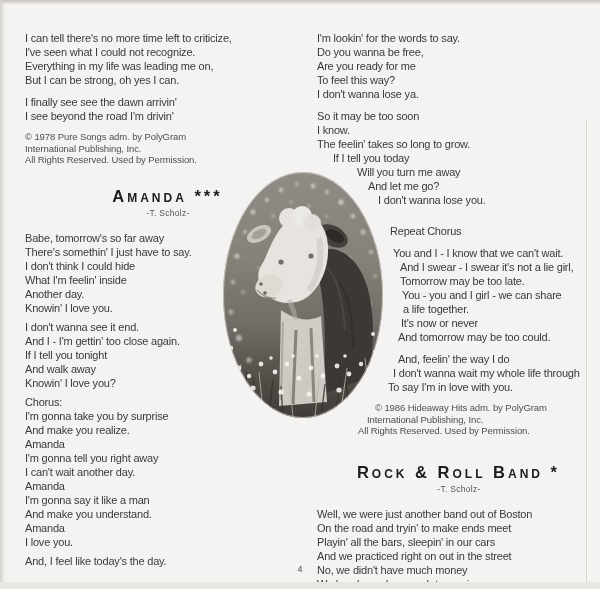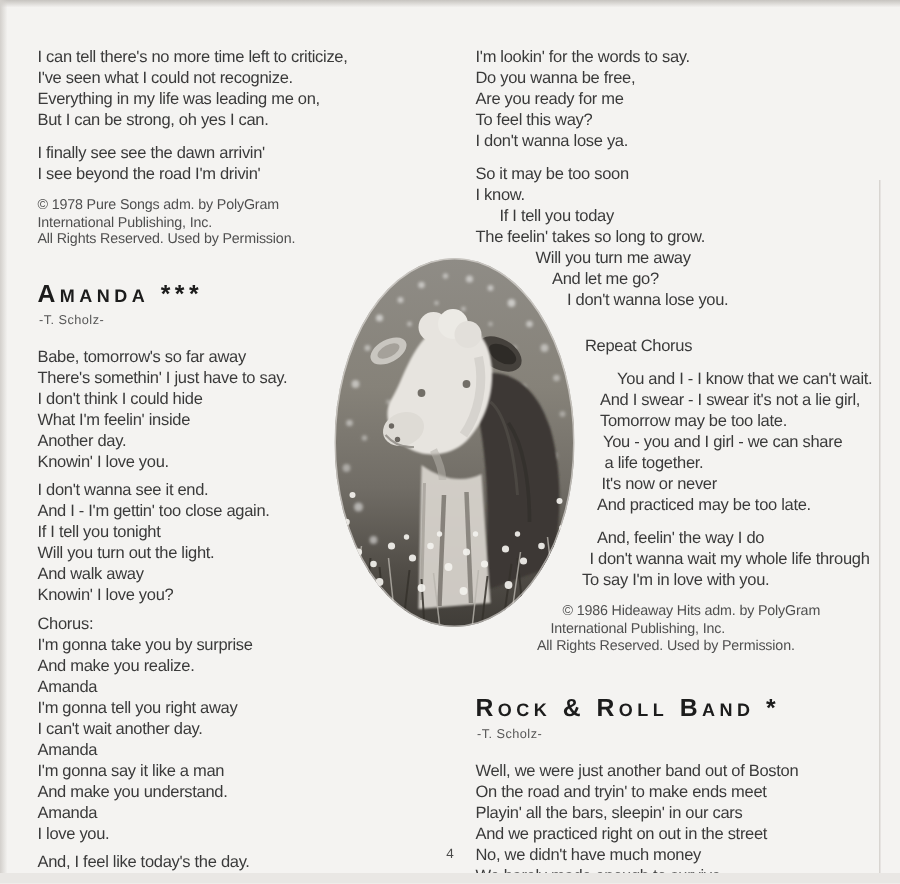--- a/index.html
+++ b/index.html
@@ -39,24 +39,25 @@
   }
   .song-block{margin-top:21px;}
   .right-col .song-block{margin-top:26px;}
   .song-block .stanza{margin-bottom:5px;}
   .song-title{
     margin:0;
     font-size:16.5px;font-weight:700;
     font-variant:small-caps;
     letter-spacing:3px;
     color:var(--heading);
+    text-align:center;
   }
   .song-credit{
     font-size:8.5px;color:#565656;
-    margin:2px 0 13px 1px;letter-spacing:.3px;
+    margin:2px 0 13px 1px;letter-spacing:.3px;text-align:center;
   }
   .photo{
     position:absolute;left:223px;top:172px;width:160px;height:246px;
   }
   .page-number{
     position:absolute;left:0;right:0;bottom:8px;
     text-align:center;font-size:9px;color:#4a4a4a;
   }
 </style>
 </head>
@@ -231,21 +232,20 @@
           <div class="lyric-line">There's somethin' I just have to say.</div>
           <div class="lyric-line">I don't think I could hide</div>
           <div class="lyric-line">What I'm feelin' inside</div>
           <div class="lyric-line">Another day.</div>
           <div class="lyric-line">Knowin' I love you.</div>
         </div>
       <div class="stanza">
           <div class="lyric-line">I don't wanna see it end.</div>
           <div class="lyric-line">And I - I'm gettin' too close again.</div>
           <div class="lyric-line">If I tell you tonight</div>
-          <div class="lyric-line">Will you turn out the light.</div>
           <div class="lyric-line">And walk away</div>
           <div class="lyric-line">Knowin' I love you?</div>
         </div>
       <div class="stanza">
           <div class="lyric-line">Chorus:</div>
           <div class="lyric-line">I'm gonna take you by surprise</div>
           <div class="lyric-line">And make you realize.</div>
           <div class="lyric-line">Amanda</div>
           <div class="lyric-line">I'm gonna tell you right away</div>
           <div class="lyric-line">I can't wait another day.</div>
@@ -265,37 +265,37 @@
     <div class="stanza">
         <div class="lyric-line">I'm lookin' for the words to say.</div>
         <div class="lyric-line">Do you wanna be free,</div>
         <div class="lyric-line">Are you ready for me</div>
         <div class="lyric-line">To feel this way?</div>
         <div class="lyric-line">I don't wanna lose ya.</div>
       </div>
     <div class="stanza">
         <div class="lyric-line">So it may be too soon</div>
         <div class="lyric-line">I know.</div>
+        <div class="lyric-line">The feelin' takes so long to grow.</div>
         <div class="lyric-line" style="padding-left: 16px;">If I tell you today</div>
-        <div class="lyric-line">The feelin' takes so long to grow.</div>
         <div class="lyric-line" style="padding-left: 40px;">Will you turn me away</div>
         <div class="lyric-line" style="padding-left: 51px;">And let me go?</div>
         <div class="lyric-line" style="padding-left: 61px;">I don't wanna lose you.</div>
       </div>
     <div class="stanza">
         <div class="lyric-line" style="padding-left: 73px; margin-top: 17px;">Repeat Chorus</div>
       </div>
     <div class="stanza">
-        <div class="lyric-line" style="padding-left: 76px; text-align: center;">You and I - I know that we can't wait.</div>
+        <div class="lyric-line" style="padding-left: 76px;">You and I - I know that we can't wait.</div>
         <div class="lyric-line" style="padding-left: 83px;">And I swear - I swear it's not a lie girl,</div>
         <div class="lyric-line" style="padding-left: 83px;">Tomorrow may be too late.</div>
         <div class="lyric-line" style="padding-left: 85px;">You - you and I girl - we can share</div>
         <div class="lyric-line" style="padding-left: 86px;">a life together.</div>
         <div class="lyric-line" style="padding-left: 84px;">It's now or never</div>
-        <div class="lyric-line" style="padding-left: 81px;">And practiced may be too late.</div>
+        <div class="lyric-line" style="padding-left: 81px;">And tomorrow may be too could.</div>
       </div>
     <div class="stanza">
         <div class="lyric-line" style="padding-left: 81px;">And, feelin' the way I do</div>
         <div class="lyric-line" style="padding-left: 76px;">I don't wanna wait my whole life through</div>
         <div class="lyric-line" style="padding-left: 71px;">To say I'm in love with you.</div>
       </div>
     <div class="stanza copyright">
         <div class="lyric-line" style="padding-left: 58px;">© 1986 Hideaway Hits adm. by PolyGram</div>
         <div class="lyric-line" style="padding-left: 50px;">International Publishing, Inc.</div>
         <div class="lyric-line" style="padding-left: 41px;">All Rights Reserved. Used by Permission.</div>

